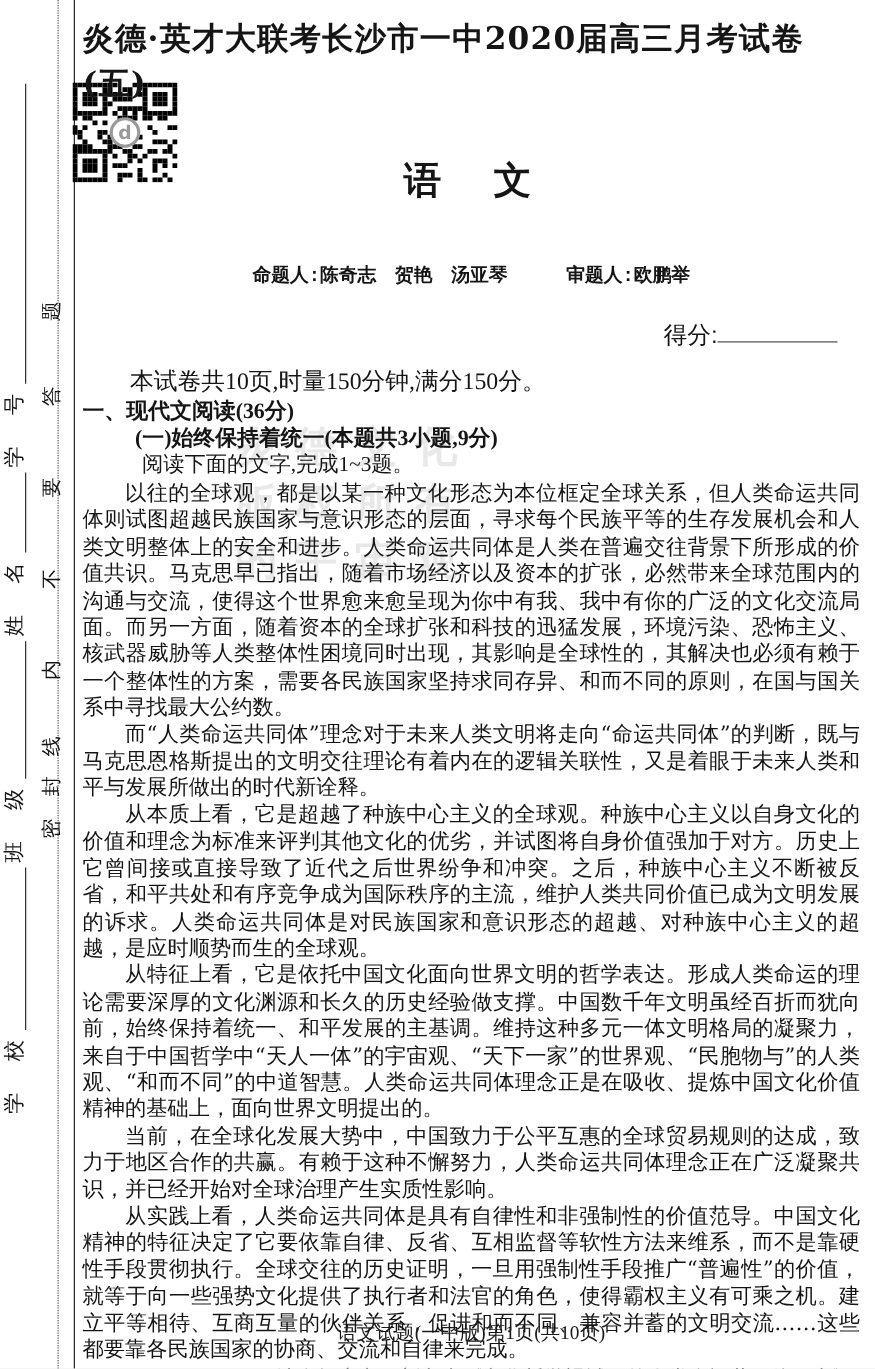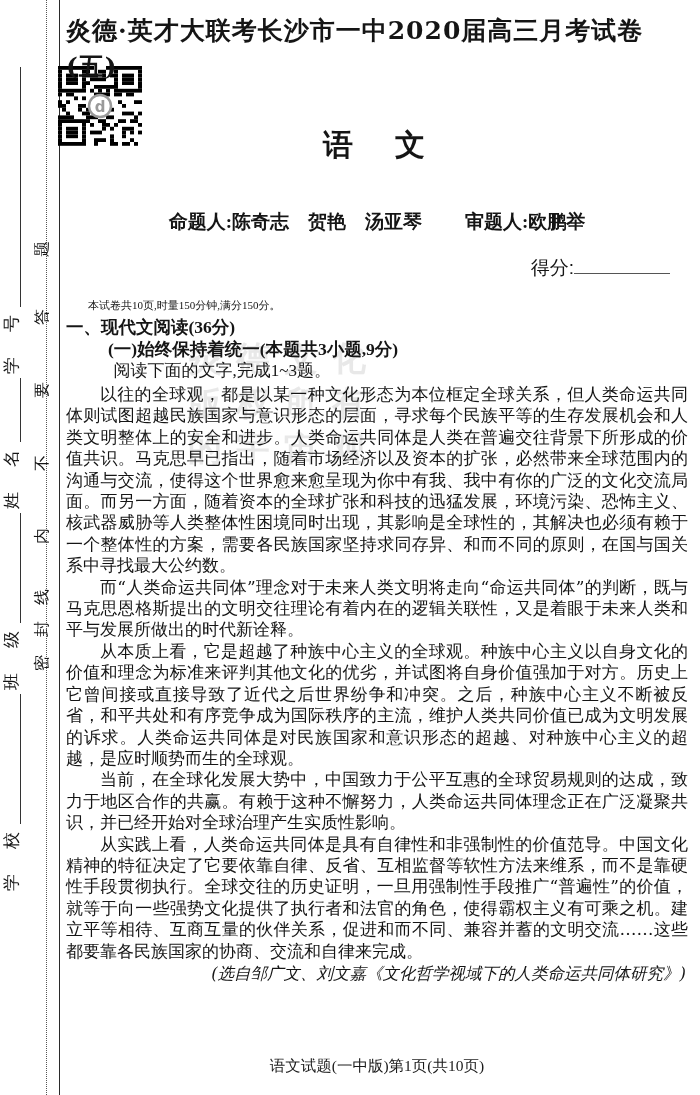--- a/index.html
+++ b/index.html
@@ -52,31 +52,31 @@
   .exam-title{
     margin:13px 0 0 0;font-size:25px;line-height:36px;
     font-weight:bold;font-family:"DejaVu Serif",serif;letter-spacing:1px;
   }
   .qr{position:absolute;left:58px;top:66px;width:84px;height:80px;}
   .subject{
     margin:40px 0 0 0;text-align:center;font-size:30px;line-height:40px;
     font-weight:bold;letter-spacing:6px;
   }
   .setters{
-    margin-top:46px;text-align:center;font-weight:bold;font-size:19px;line-height:22px;
-    font-family:Liberation Serif, serif;
+    margin-top:46px;text-align:center;font-weight:bold;font-size:15px;line-height:22px;
+    font-family:Liberation Mono, monospace;
   }
   .setters .reviewer{display:inline-block;margin-left:38px;}
   .score-row{
     margin-top:22px;text-align:right;padding-right:18px;
     font-weight:normal;font-size:19px;line-height:24px;
     font-family:"Liberation Sans","DejaVu Sans",sans-serif;
   }
   .score-blank{display:inline-block;width:96px;height:18px;border-bottom:1.5px solid #555;}
-  .intro{margin:14px 0 0 0;font-size:11px;line-height:22px;text-indent:2em;}
+  .intro{margin:14px 0 0 0;font-size:19px;line-height:22px;text-indent:2em;}
   .sec-heading{margin:0;font-size:17.5px;line-height:22px;font-weight:bold;}
   .subsec-heading{margin:0;font-size:17.5px;line-height:22px;font-weight:bold;text-indent:2.4em;}
   .instr{margin:0;font-size:17px;line-height:22px;text-indent:2.8em;}
   .essay{margin-top:2px;}
   .essay p{
     margin:0;font-size:17px;line-height:21.4px;text-indent:2em;
     text-align:justify;font-family:"DejaVu Serif",serif;
   }
   .attribution{
     margin:1px 0 0 0;text-align:right;font-size:16.5px;line-height:22px;
@@ -340,20 +340,21 @@
 
     <p class="intro">本试卷共10页,时量150分钟,满分150分。</p>
     <h3 class="sec-heading">一、现代文阅读(36分)</h3>
     <h4 class="subsec-heading">(一)始终保持着统一(本题共3小题,9分)</h4>
     <p class="instr">阅读下面的文字,完成1~3题。</p>
 
     <div class="essay" id="essay">
         <p>以往的全球观，都是以某一种文化形态为本位框定全球关系，但人类命运共同体则试图超越民族国家与意识形态的层面，寻求每个民族平等的生存发展机会和人类文明整体上的安全和进步。人类命运共同体是人类在普遍交往背景下所形成的价值共识。马克思早已指出，随着市场经济以及资本的扩张，必然带来全球范围内的沟通与交流，使得这个世界愈来愈呈现为你中有我、我中有你的广泛的文化交流局面。而另一方面，随着资本的全球扩张和科技的迅猛发展，环境污染、恐怖主义、核武器威胁等人类整体性困境同时出现，其影响是全球性的，其解决也必须有赖于一个整体性的方案，需要各民族国家坚持求同存异、和而不同的原则，在国与国关系中寻找最大公约数。</p>
         <p>而“人类命运共同体”理念对于未来人类文明将走向“命运共同体”的判断，既与马克思恩格斯提出的文明交往理论有着内在的逻辑关联性，又是着眼于未来人类和平与发展所做出的时代新诠释。</p>
         <p>从本质上看，它是超越了种族中心主义的全球观。种族中心主义以自身文化的价值和理念为标准来评判其他文化的优劣，并试图将自身价值强加于对方。历史上它曾间接或直接导致了近代之后世界纷争和冲突。之后，种族中心主义不断被反省，和平共处和有序竞争成为国际秩序的主流，维护人类共同价值已成为文明发展的诉求。人类命运共同体是对民族国家和意识形态的超越、对种族中心主义的超越，是应时顺势而生的全球观。</p>
+        <p>从特征上看，它是依托中国文化面向世界文明的哲学表达。形成人类命运的理论需要深厚的文化渊源和长久的历史经验做支撑。中国数千年文明虽经百折而犹向前，始终保持着统一、和平发展的主基调。维持这种多元一体文明格局的凝聚力，来自于中国哲学中“天人一体”的宇宙观、“天下一家”的世界观、“民胞物与”的人类观、“和而不同”的中道智慧。人类命运共同体理念正是在吸收、提炼中国文化价值精神的基础上，面向世界文明提出的。</p>
         <p>当前，在全球化发展大势中，中国致力于公平互惠的全球贸易规则的达成，致力于地区合作的共赢。有赖于这种不懈努力，人类命运共同体理念正在广泛凝聚共识，并已经开始对全球治理产生实质性影响。</p>
         <p>从实践上看，人类命运共同体是具有自律性和非强制性的价值范导。中国文化精神的特征决定了它要依靠自律、反省、互相监督等软性方法来维系，而不是靠硬性手段贯彻执行。全球交往的历史证明，一旦用强制性手段推广“普遍性”的价值，就等于向一些强势文化提供了执行者和法官的角色，使得霸权主义有可乘之机。建立平等相待、互商互量的伙伴关系，促进和而不同、兼容并蓄的文明交流……这些都要靠各民族国家的协商、交流和自律来完成。</p>
       </div>
 
     <p class="attribution">(选自邹广文、刘文嘉《文化哲学视域下的人类命运共同体研究》)</p>
   </div>
 
   <div class="footer">语文试题(一中版)第1页(共10页)</div>
 </div>
 

